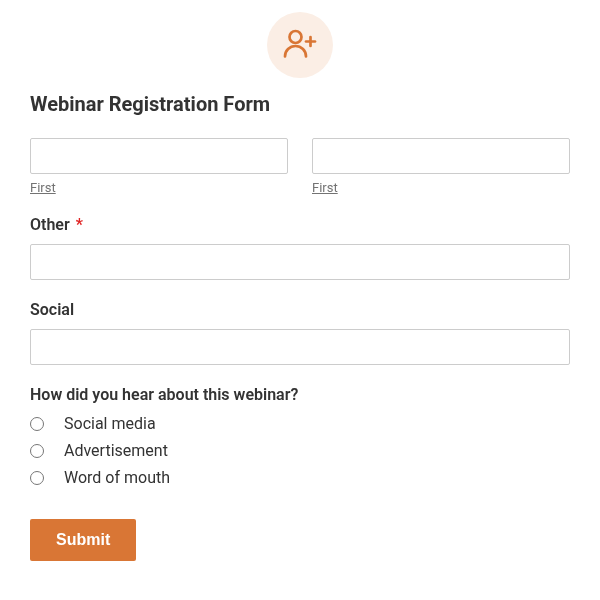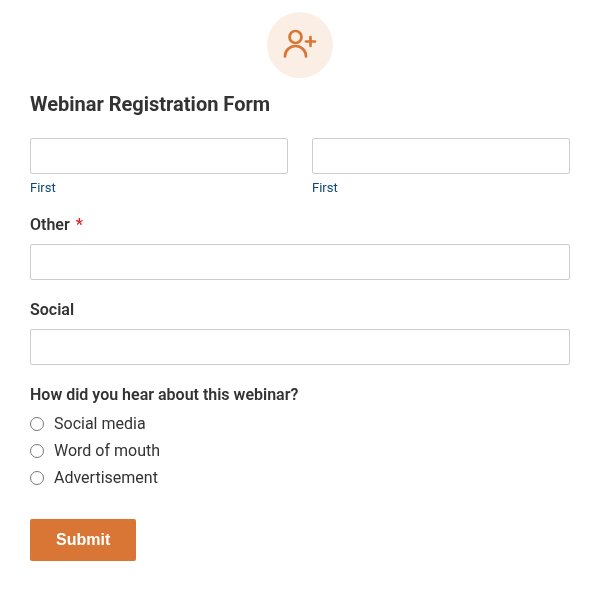--- a/index.html
+++ b/index.html
@@ -50,29 +50,30 @@
     width: 100%;
     height: 36px;
     border: 1px solid #ccc;
     border-radius: 2px;
     background: #fff;
     padding: 0 8px;
     font-size: 14px;
   }
   .sublabel {
     font-size: 13px;
-    color: #0c4a6e;
+    color: #737373;
     margin-top: 6px;
+    text-decoration: underline;
   }
   .field-block { margin-bottom: 20px; }
   .radio-group { margin-top: 8px; }
   .radio-item {
     display: flex;
     align-items: center;
-    gap: 10px;
+    gap: 20px;
     margin-bottom: 8px;
     font-size: 16px;
     color: #333;
   }
   .radio-item input[type="radio"] {
     width: 14px;
     height: 14px;
     margin: 0;
   }
   .submit-btn {
@@ -133,24 +134,24 @@
 
   <div class="field-block">
     <label class="field-label">How did you hear about this webinar?</label>
     <div class="radio-group">
       <label class="radio-item">
         <input type="radio" name="ref" style="">
         <span>Social media</span>
       </label>
       <label class="radio-item">
         <input type="radio" name="ref" style="">
-        <span>Word of mouth</span>
+        <span>Advertisement</span>
       </label>
       <label class="radio-item">
         <input type="radio" name="ref" style="">
-        <span>Advertisement</span>
+        <span>Word of mouth</span>
       </label>
     </div>
   </div>
 
   <button class="submit-btn">Submit</button>
 
 </div>
 
 </body></html>

